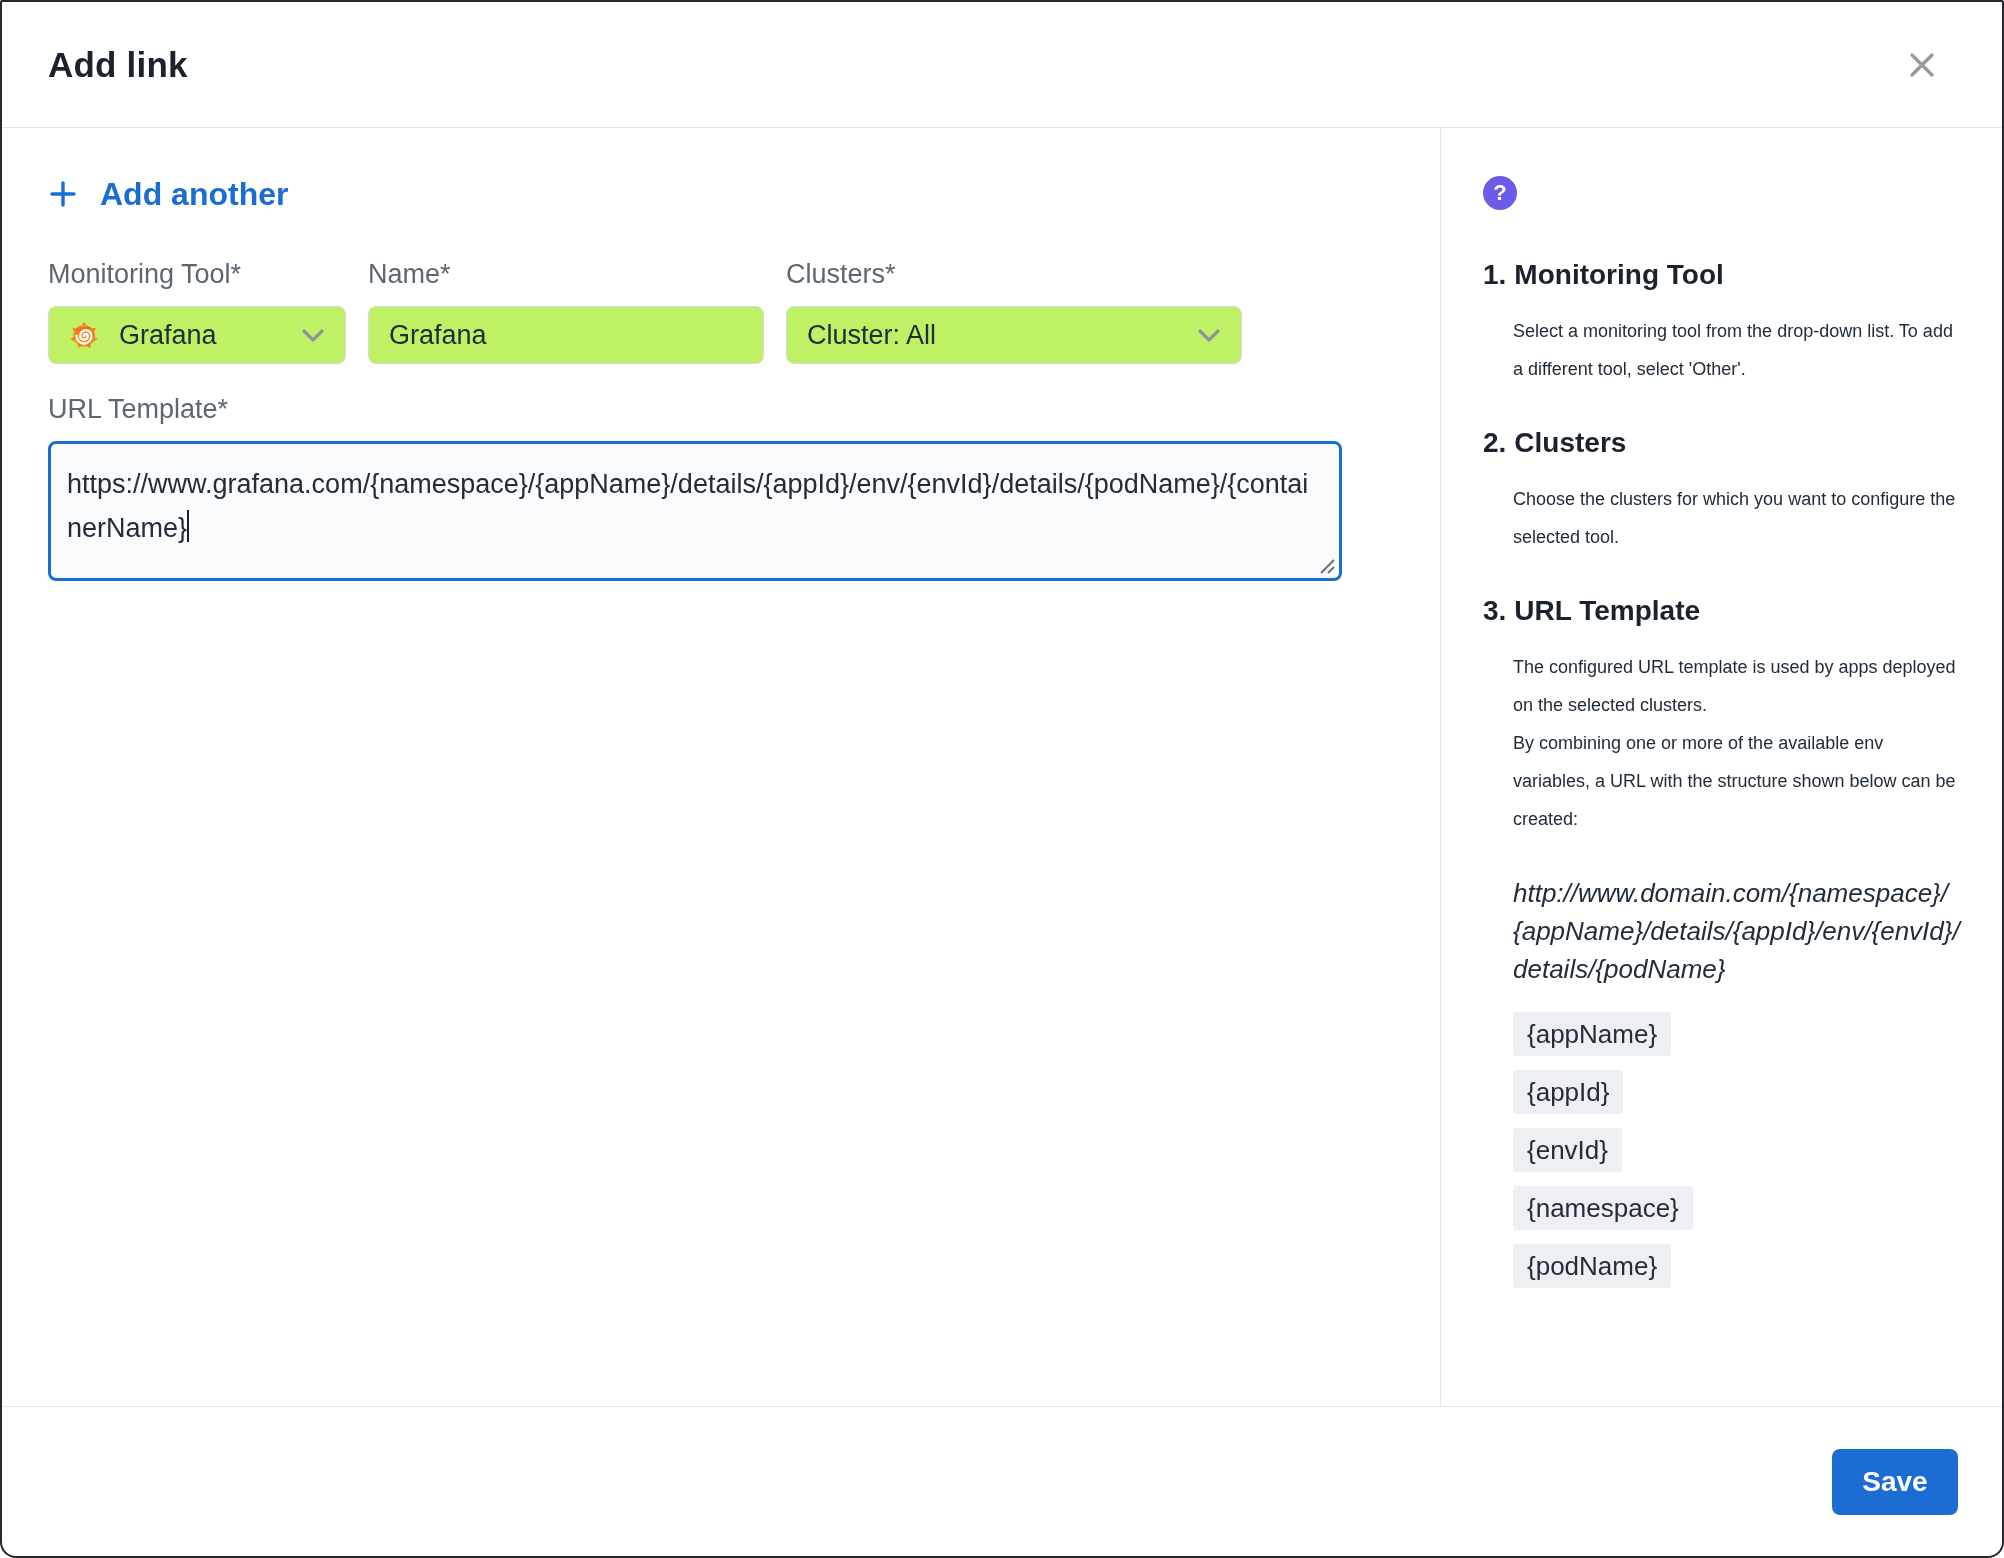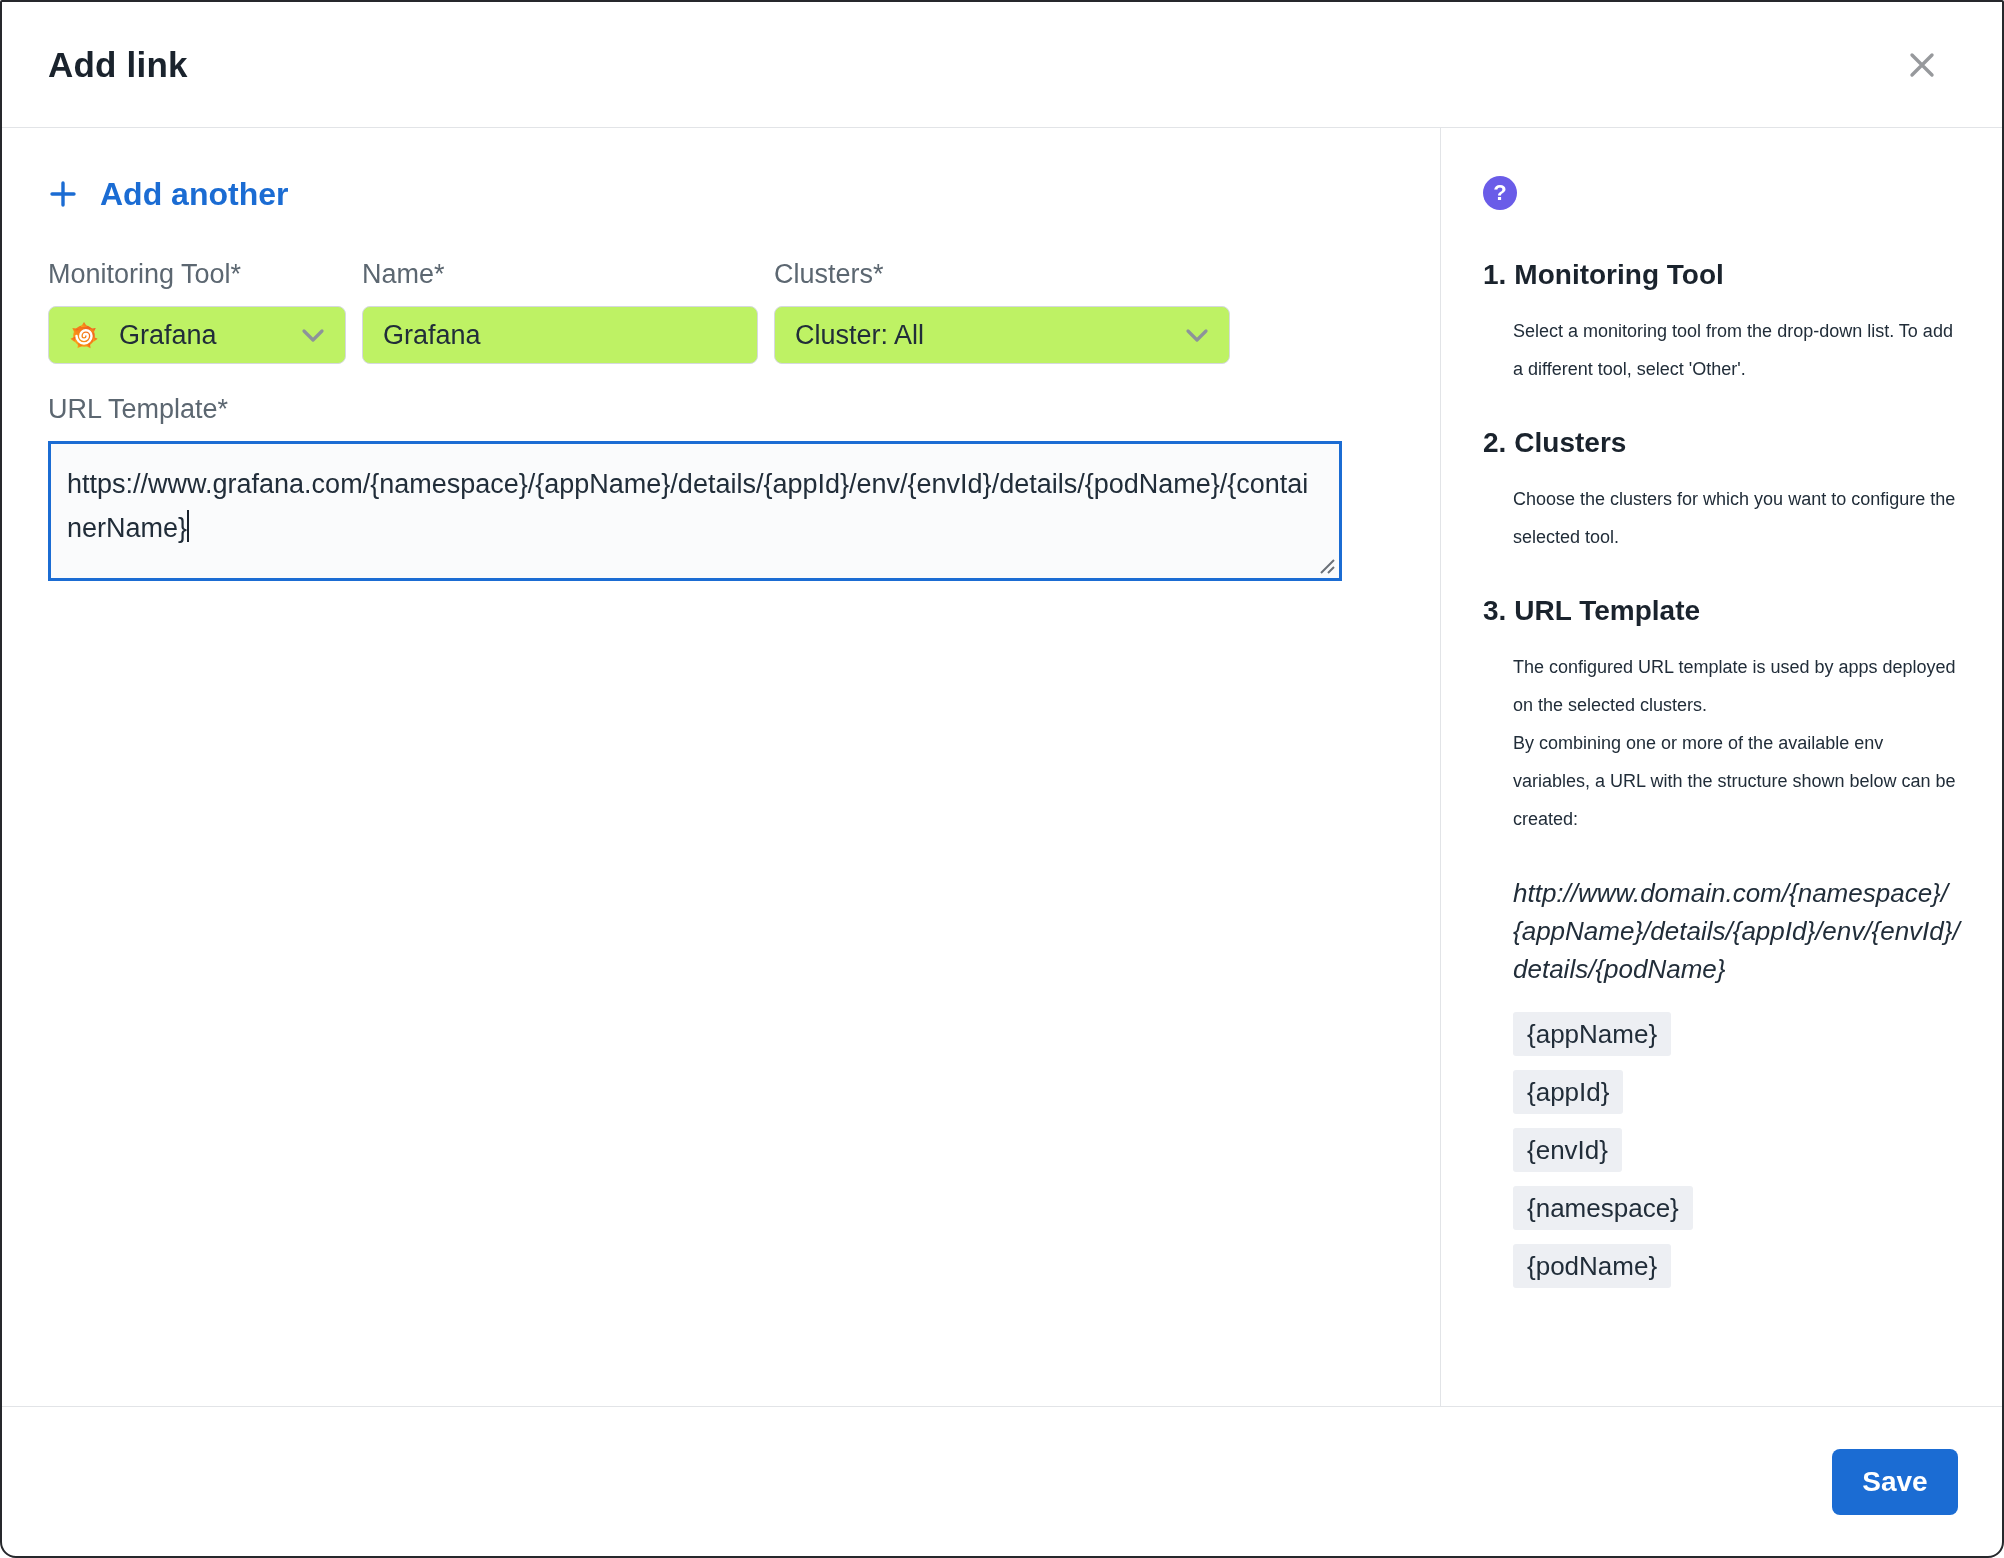--- a/index.html
+++ b/index.html
@@ -30,21 +30,21 @@
     flex:none; width:562px;
     border-left:1px solid #e2e4e7;
     padding:48px 40px 0 42px;
     overflow:hidden;
   }
 
   
   .add-another { display:inline-flex; align-items:center; gap:22px; cursor:pointer; height:36px; }
   .add-another span { font-size:32px; font-weight:600; color:#1b6cd3; }
 
-  .form-row { display:flex; gap:16px; margin-top:46px; }
+  .form-row { display:flex; gap:22px; margin-top:46px; }
   .fgroup label { display:block; font-size:27px; color:#5c6771; margin-bottom:16px; }
   .control {
     height:58px; background:#bef264;
     border:1px solid #d5d9de; border-radius:8px;
     display:flex; align-items:center;
     padding:0 20px; font-size:27px; color:#212d39;
   }
   .control.select { cursor:pointer; }
   .w-tool { width:298px; }
   .w-name { width:396px; }
@@ -52,21 +52,21 @@
   .control .chev { margin-left:auto; display:flex; }
   .control .gicon { margin-right:20px; display:flex; }
   input.control { outline:none; }
 
   .url-label { margin-top:30px; }
   .urlbox {
     position:relative;
     margin-top:14px;
     width:1294px; min-height:140px;
     background:#fafbfc;
-    border:3px solid #1b6cd3; border-radius:0;
+    border:3px solid #1b6cd3; border-radius:8px;
     padding:18px 16px 14px 16px;
     font-size:27px; line-height:44px; color:#212d39;
     word-break:break-all;
   }
   .caret { display:inline-block; width:2px; height:32px; background:#1a232d; vertical-align:-5px; }
   .grip { position:absolute; right:3px; bottom:3px; cursor:nwse-resize; display:flex; }
 
   
   .help-hdr { display:flex; align-items:center; gap:22px; height:34px; }
   .q-badge {

